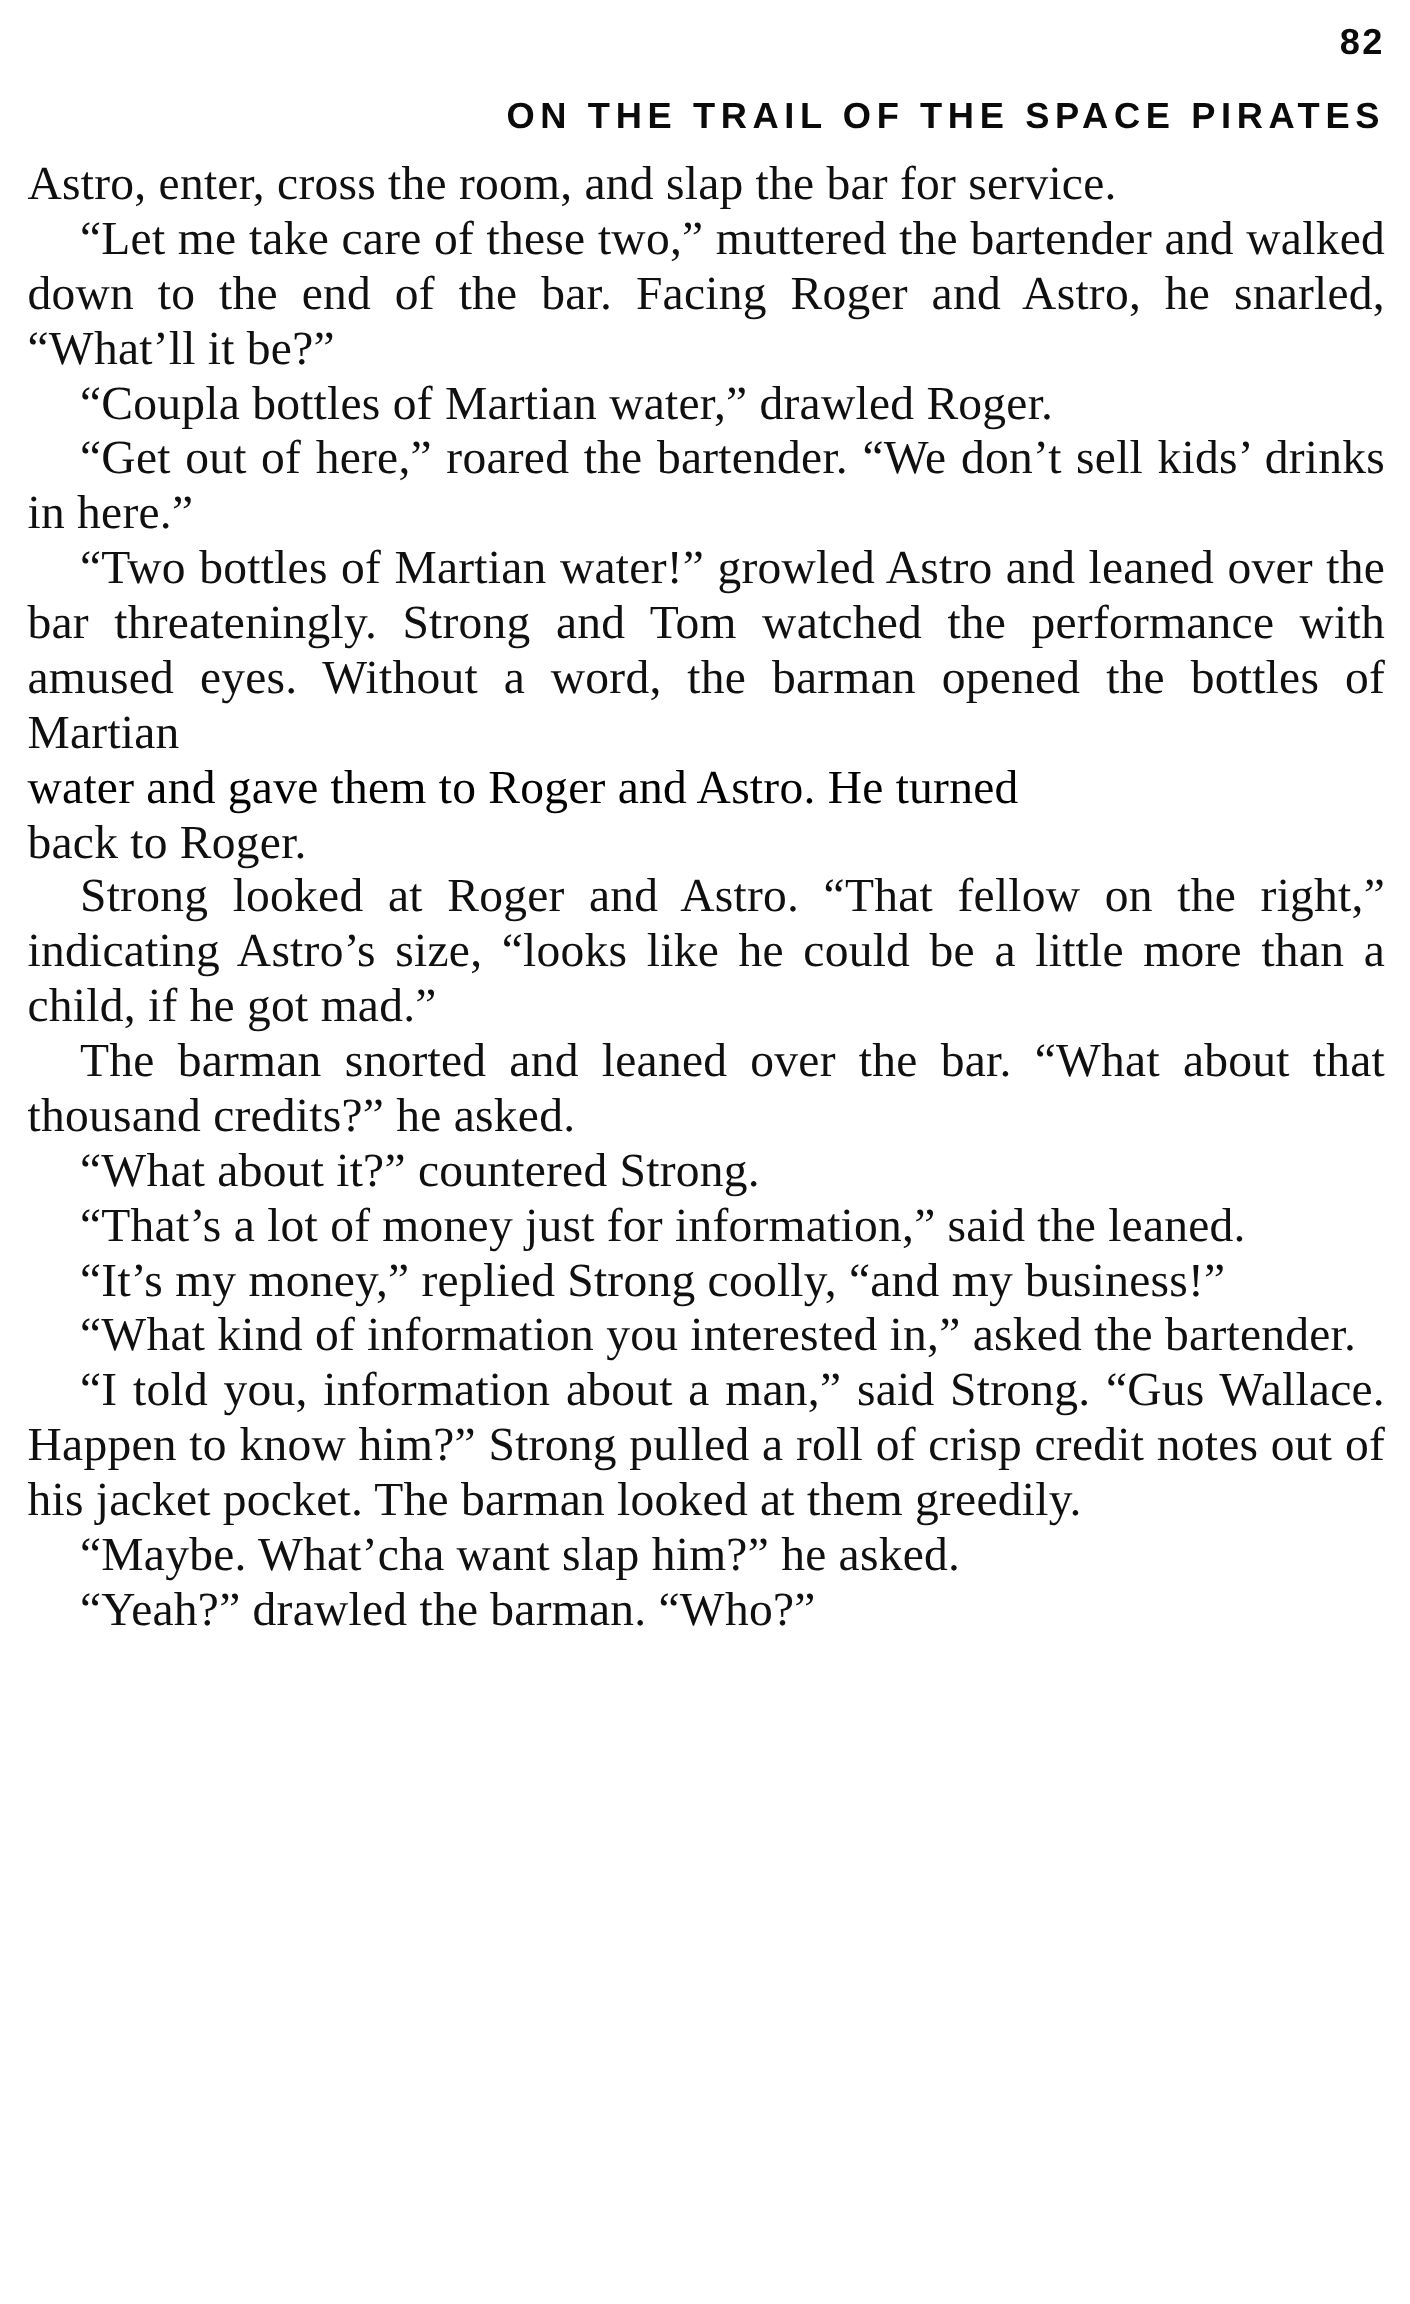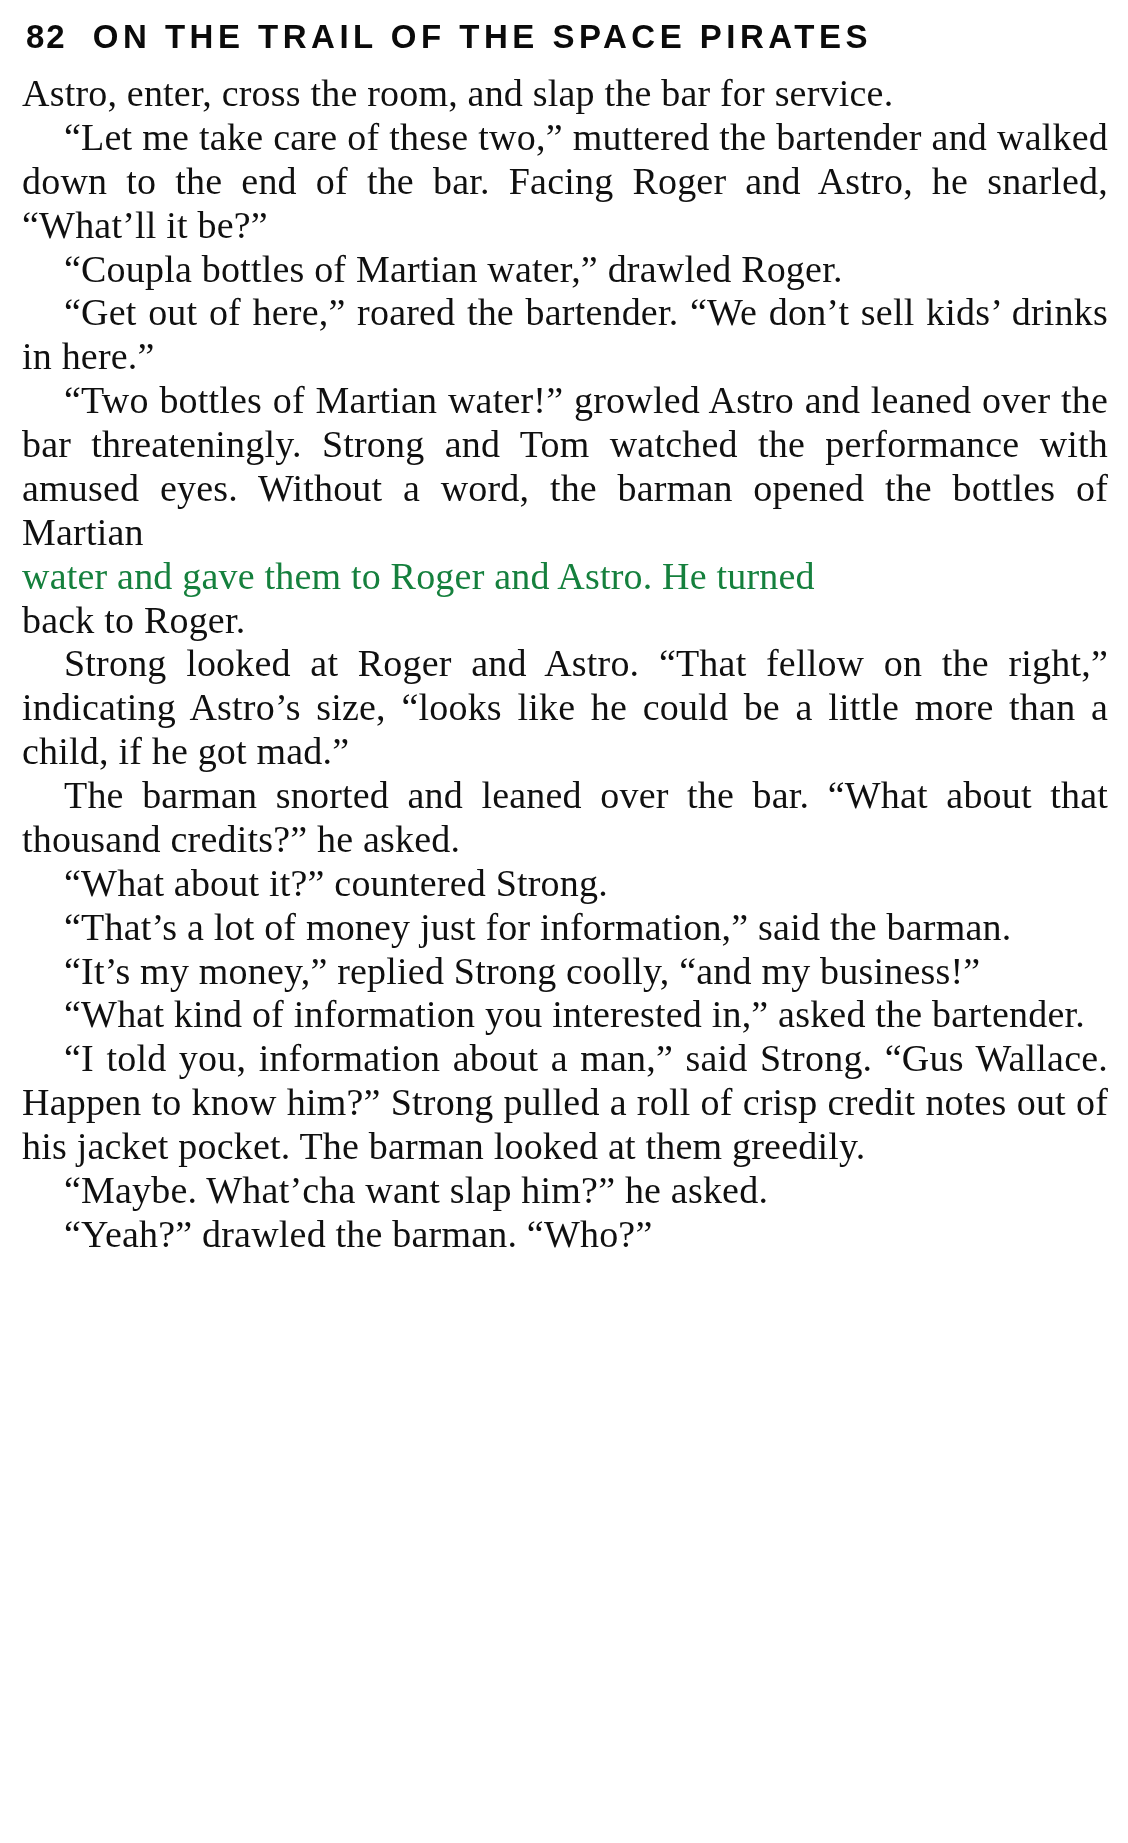--- a/index.html
+++ b/index.html
@@ -19,26 +19,27 @@
     box-sizing: border-box;
     padding: 18px 20px 10px 22px;
     position: relative;
   }
   .running-head {
     display: flex;
     align-items: flex-end;
     gap: 26px;
     font-family: "Liberation Sans", "DejaVu Sans", sans-serif;
     font-weight: bold;
-    font-size: 33px;
+    font-size: 29px;
     letter-spacing: 4.5px;
     color: #0b0b0b;
     padding-left: 4px;
     margin-bottom: 8px;
     white-space: nowrap;
+    flex-direction: column;
   }
   .running-head .folio {
     letter-spacing: 2px;
   }
   .body-text {
     font-size: 38px;
     line-height: 1.155;
     text-align: justify;
     text-justify: inter-word;
     color: #101010;
@@ -47,21 +48,21 @@
   }
   .body-text p {
     margin: 0;
     text-indent: 0;
   }
   .body-text p.indent {
     text-indent: 42px;
   }
   
   .body-text p.faded {
-    color: #15803d;
+    color: #000000;
   }
   .last-line-left > :last-child {
     text-align: left;
   }
   
 </style>
 </head>
 <body>
 
 <div class="page">
@@ -75,21 +76,21 @@
       <p class="">Astro, enter, cross the room, and slap the bar for service.</p>
       <p class="indent ">“Let me take care of these two,” muttered the bartender and walked down to the end of the bar. Facing Roger and Astro, he snarled, “What’ll it be?”</p>
       <p class="indent ">“Coupla bottles of Martian water,” drawled Roger.</p>
       <p class="indent ">“Get out of here,” roared the bartender. “We don’t sell kids’ drinks in here.”</p>
       <p class="indent ">“Two bottles of Martian water!” growled Astro and leaned over the bar threateningly. Strong and Tom watched the performance with amused eyes. Without a word, the barman opened the bottles of Martian</p>
       <p class="faded">water and gave them to Roger and Astro. He turned</p>
       <p class="">back to Roger.</p>
       <p class="indent ">Strong looked at Roger and Astro. “That fellow on the right,” indicating Astro’s size, “looks like he could be a little more than a child, if he got mad.”</p>
       <p class="indent ">The barman snorted and leaned over the bar. “What about that thousand credits?” he asked.</p>
       <p class="indent ">“What about it?” countered Strong.</p>
-      <p class="indent ">“That’s a lot of money just for information,” said the barman.</p>
+      <p class="indent ">“That’s a lot of money just for information,” said the leaned.</p>
       <p class="indent ">“It’s my money,” replied Strong coolly, “and my business!”</p>
       <p class="indent ">“What kind of information you interested in,” asked the bartender.</p>
       <p class="indent ">“I told you, information about a man,” said Strong. “Gus Wallace. Happen to know him?” Strong pulled a roll of crisp credit notes out of his jacket pocket. The barman looked at them greedily.</p>
       <p class="indent ">“Maybe. What’cha want slap him?” he asked.</p>
       <p class="indent ">“Yeah?” drawled the barman. “Who?”</p>
     </div>
 
 </div>
 
 </body></html>

